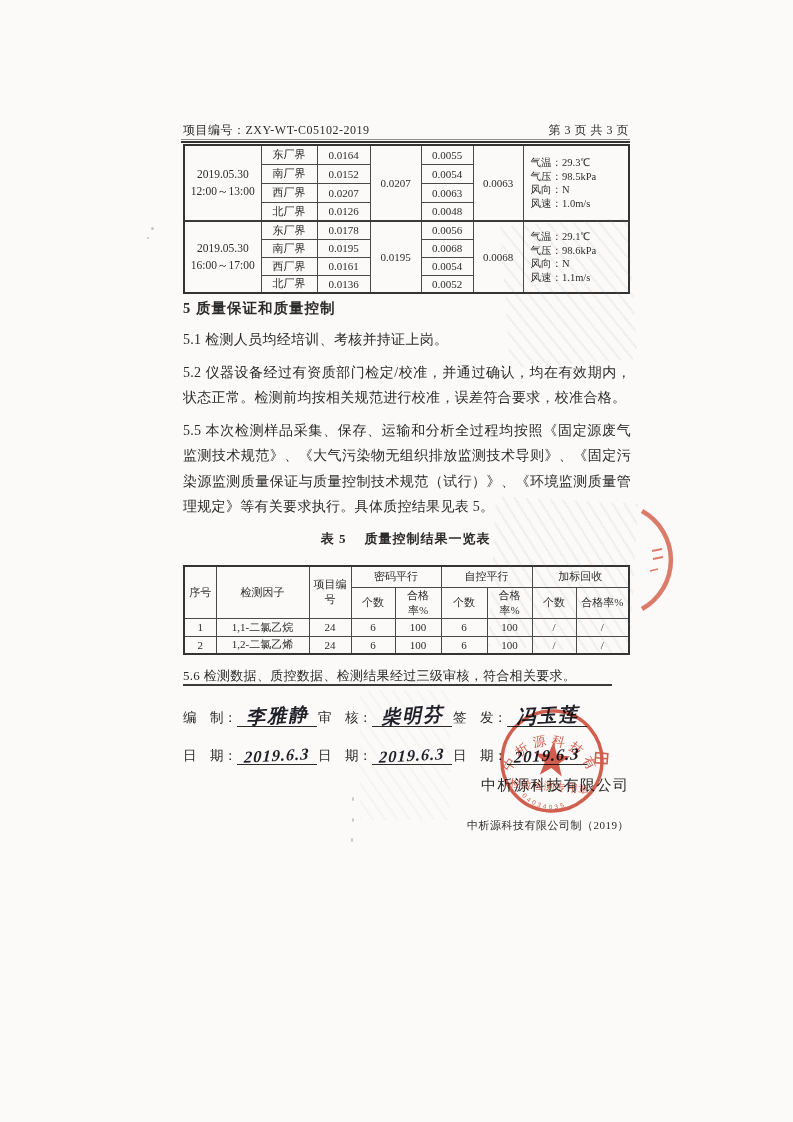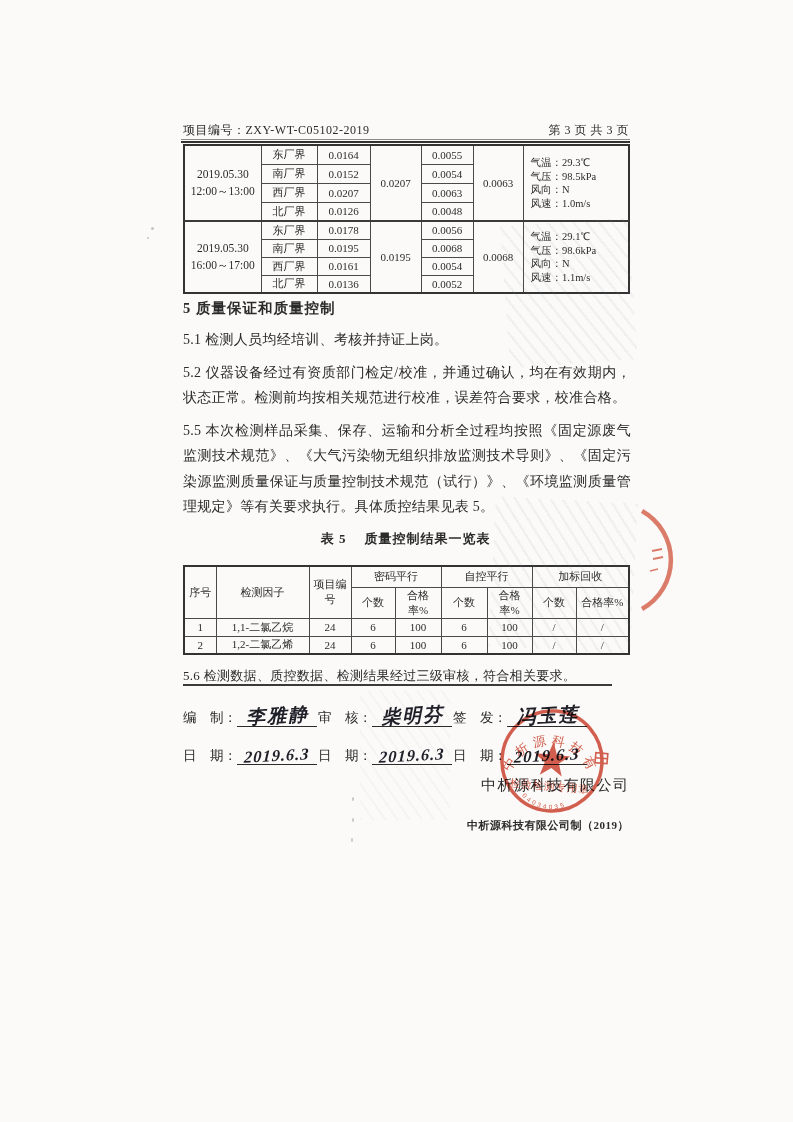--- a/index.html
+++ b/index.html
@@ -46,21 +46,21 @@
   .sig-row{top:700px;} .date-row{top:744px;}
   .sig-group{position:absolute; top:0; white-space:nowrap;}
   .g1{left:0;} .g2{left:135px;} .g3{left:270px;}
   .sig-line{display:inline-block; border-bottom:1.5px solid #2b2b2b; min-width:80px;
     text-align:center; vertical-align:bottom;}
   .hand{display:inline-block; font-style:italic; font-weight:bold; color:#1f1f28;
     font-size:19px; letter-spacing:2px; transform:rotate(-3deg) translateY(3px);}
   .hand-date{display:inline-block; font-style:italic; font-weight:bold; color:#1f1f28;
     font-size:16.5px; letter-spacing:1px; transform:rotate(-3deg) skewX(-6deg) translateY(2px);}
   .company{position:absolute; left:481px; top:776px; font-size:15px; letter-spacing:1.5px; z-index:2;}
-  .made-by{position:absolute; left:467px; top:818px; font-size:11px; font-weight:bold; letter-spacing:.5px;}
+  .made-by{position:absolute; left:467px; top:818px; font-size:11px; font-weight:normal; letter-spacing:.5px;}
   
   .seal{position:absolute; left:492px; top:700px; z-index:6; mix-blend-mode:multiply;
     transform:rotate(5deg); opacity:.88;}
   .seal-part{position:absolute; left:630px; top:505px; z-index:6; opacity:.75; mix-blend-mode:multiply;}
   
   .smudge{position:absolute; z-index:1; pointer-events:none; filter:blur(.6px);
     background:repeating-linear-gradient(55deg, rgba(125,135,158,.10) 0 2px, transparent 2px 10px);}
   .sm1{left:505px; top:222px; width:128px; height:142px; transform:rotate(-4deg);}
   .sm2{left:492px; top:500px; width:142px; height:150px; transform:rotate(3deg);}
   .sm3{left:360px; top:690px; width:90px; height:130px; opacity:.5;}

